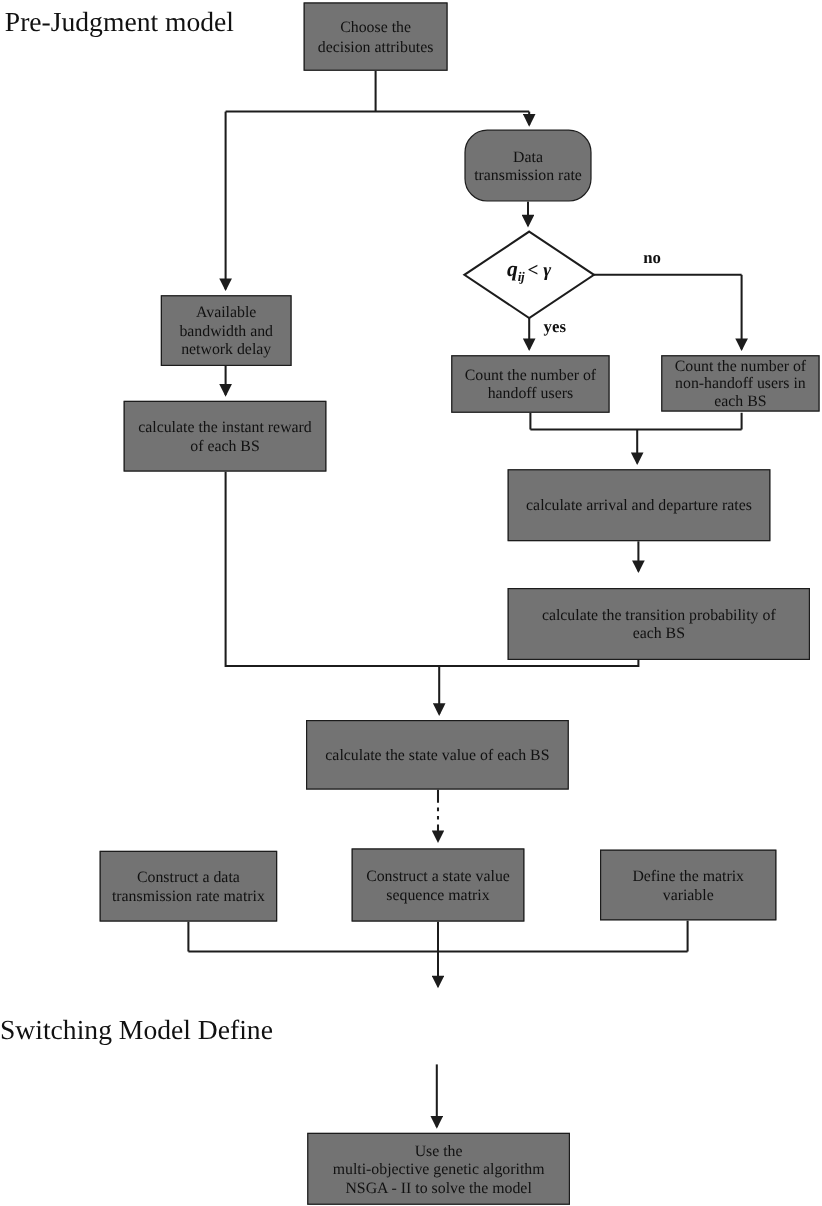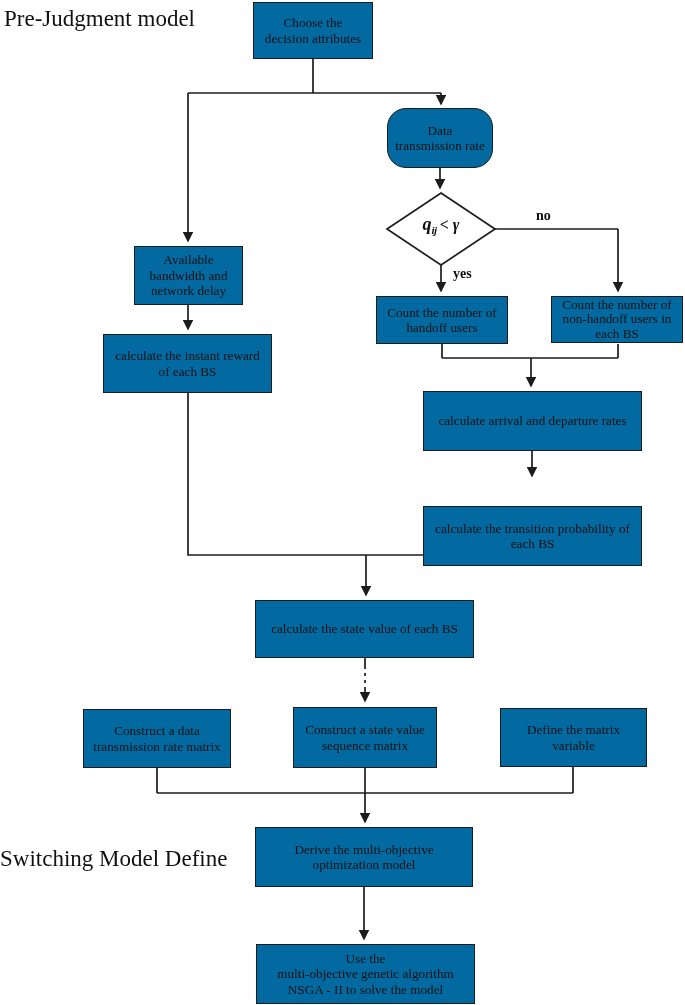--- a/index.html
+++ b/index.html
@@ -3,21 +3,21 @@
 <meta charset="utf-8">
 <style>
   html,body{margin:0;padding:0;background:#ffffff;}
   #figure{
     position:relative;width:685px;height:1005px;background:#ffffff;
     font-family:"Liberation Serif","DejaVu Serif",serif;color:#111;
     overflow:hidden;
   }
   #connectors{position:absolute;left:0;top:0;width:685px;height:1005px;}
   .node{
-    position:absolute;box-sizing:border-box;background:#0369a1;
+    position:absolute;box-sizing:border-box;background:#737373;
     border:1.7px solid #1c1c1c;
     display:flex;flex-direction:column;align-items:center;justify-content:center;
     text-align:center;font-size:13.2px;line-height:1.17;padding:14px 3px;
   }
   .node span{display:block;white-space:nowrap;}
   .stage-label{position:absolute;font-size:23px;white-space:nowrap;}
   .edge-label{position:absolute;font-size:14px;font-weight:600;white-space:nowrap;}
   .decision-text{
     position:absolute;left:389px;top:215px;width:104px;text-align:center;
     font-style:italic;font-weight:600;font-size:17px;line-height:1;
@@ -98,21 +98,21 @@
 
   <div class="node" style="left:103px;top:334px;width:169px;height:59px;">
     <span>calculate the instant reward</span>
     <span>of each BS</span>
   </div>
 
   <div class="node" style="left:423px;top:391px;width:219px;height:60px;">
     <span>calculate arrival and departure rates</span>
   </div>
 
-  <div class="node" style="left:423px;top:506px;width:219px;height:60px;">
+  <div class="node" style="left:423px;top:490px;width:252px;height:60px;">
     <span>calculate the transition probability of</span>
     <span>each BS</span>
   </div>
 
   <div class="node" style="left:255px;top:600px;width:219px;height:58px;">
     <span>calculate the state value of each BS</span>
   </div>
 
   <div class="node" style="left:83px;top:709px;width:148px;height:59px;">
     <span>Construct a data</span>
@@ -122,24 +122,20 @@
   <div class="node" style="left:293px;top:707px;width:144px;height:61px;">
     <span>Construct a state value</span>
     <span>sequence matrix</span>
   </div>
 
   <div class="node" style="left:500px;top:708px;width:147px;height:59px;">
     <span>Define the matrix</span>
     <span>variable</span>
   </div>
 
-  <div class="node" style="left:255px;top:827px;width:218px;height:60px;">
-    <span>Derive the multi-objective</span>
-    <span>optimization model</span>
-  </div>
 
   <div class="node" style="left:256px;top:944px;width:219px;height:60px;">
     <span>Use the</span>
     <span>multi-objective genetic algorithm</span>
     <span>NSGA - II to solve the model</span>
   </div>
 
 </div>
 
 </body></html>

